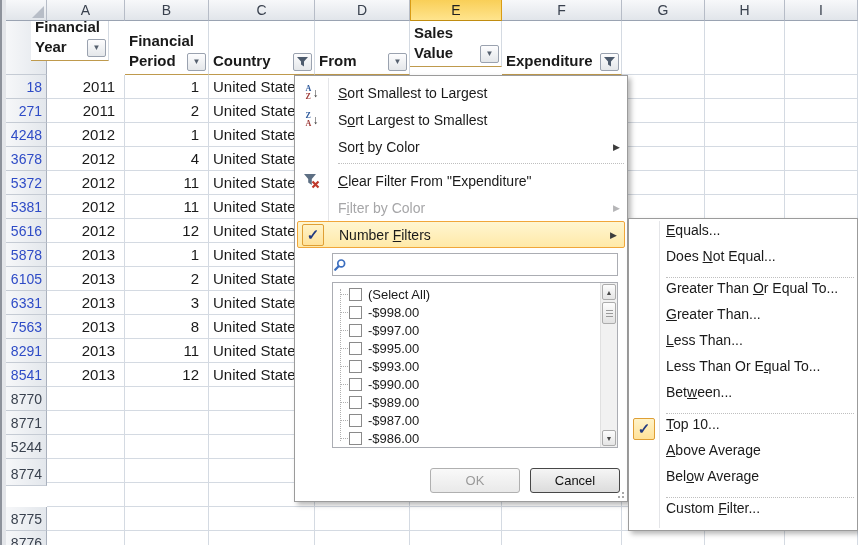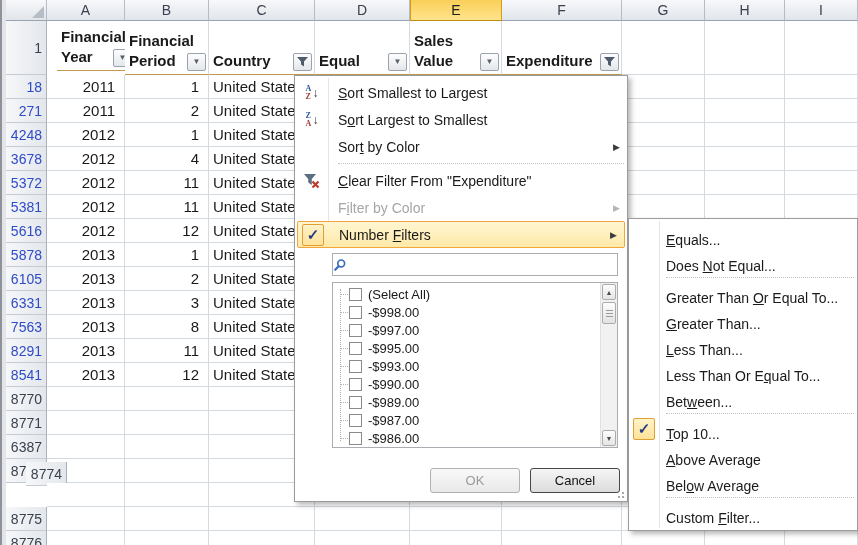--- a/index.html
+++ b/index.html
@@ -98,21 +98,21 @@
         display:flex;align-items:center;justify-content:center;box-sizing:border-box;
         font-family:"Liberation Sans",sans-serif;}
   #ok-btn{right:107px;background:linear-gradient(#f9f9f9,#e9e9e9);border:1px solid #b0b0b0;color:#9a9a9a;}
   #cancel-btn{right:7px;background:linear-gradient(#f5f5f5,#dcdcdc);border:1px solid #474747;color:#111;}
   #resize-grip{position:absolute;right:3px;bottom:3px;width:10px;height:10px;}
   #resize-grip i{position:absolute;width:2px;height:2px;background:#a8a8a8;}
   
   #submenu{left:628px;top:218px;width:230px;height:313px;background:#fff;border:1px solid #9b9b9b;
         box-shadow:3px 3px 5px rgba(0,0,0,.28);box-sizing:border-box;z-index:20;padding-top:3px;}
   #submenu .gutterline{position:absolute;left:30px;top:2px;bottom:2px;width:1px;background:#e4e5e8;}
-  .sub-item{position:relative;height:26px;display:flex;align-items:flex-end;padding-left:37px;
+  .sub-item{position:relative;height:26px;display:flex;align-items:flex-start;padding-left:37px;
         font-size:14px;color:#1a1a1a;box-sizing:border-box;}
   .sub-sep{height:6px;position:relative;}
   .sub-sep::after{content:"";position:absolute;left:37px;right:3px;top:3px;border-top:1px dotted #bfbfbf;}
   .sub-item .mi-icon{left:3px;}
   u{text-decoration:underline;}
   svg{display:block;}
 </style>
 </head>
 <body>
 
@@ -126,47 +126,47 @@
       <div class="colh abs" style="left: 47px; width: 78px;">A</div>
       <div class="colh abs" style="left: 125px; width: 84px;">B</div>
       <div class="colh abs" style="left: 209px; width: 106px;">C</div>
       <div class="colh abs" style="left: 315px; width: 95px;">D</div>
       <div class="colh abs sel" style="left: 410px; width: 92px;">E</div>
       <div class="colh abs" style="left: 502px; width: 120px;">F</div>
       <div class="colh abs" style="left: 622px; width: 83px;">G</div>
       <div class="colh abs" style="left: 705px; width: 80px;">H</div>
       <div class="colh abs" style="left: 785px; width: 73px;">I</div>
       <div class="rowh abs" style="top: 21px; height: 54px;">1</div>
-      <div class="cell abs tblhead" style="left: 57px; top: 21px; width: 78px; height: 50px; text-decoration: underline;">
+      <div class="cell abs tblhead" style="left: 31px; top: 21px; width: 78px; height: 40px; text-decoration: underline;">
         <div class="hlabel">Financial Year</div>
         <div class="fbtn">
           <span class="caret">▼</span>
         </div>
       </div>
       <div class="cell abs tblhead" style="left: 125px; top: 21px; width: 84px; height: 54px;">
         <div class="hlabel">Financial Period</div>
         <div class="fbtn">
           <span class="caret">▼</span>
         </div>
       </div>
       <div class="cell abs tblhead" style="left: 209px; top: 21px; width: 106px; height: 54px;">
         <div class="hlabel">Country</div>
         <div class="fbtn">
           <svg width="13" height="12" viewBox="0 0 13 12">
             <path d="M1 1 L12 1 L8 5.5 L8 10.5 L5 8.5 L5 5.5 Z" fill="#4d5b6d"></path>
           </svg>
         </div>
       </div>
       <div class="cell abs tblhead" style="left: 315px; top: 21px; width: 95px; height: 54px;">
-        <div class="hlabel">Equal</div>
+        <div class="hlabel">From</div>
         <div class="fbtn">
           <span class="caret">▼</span>
         </div>
       </div>
-      <div class="cell abs tblhead" style="left: 410px; top: 21px; width: 92px; height: 54px;">
+      <div class="cell abs tblhead" style="left: 410px; top: 21px; width: 92px; height: 46px;">
         <div class="hlabel">Sales Value</div>
         <div class="fbtn">
           <span class="caret">▼</span>
         </div>
       </div>
       <div class="cell abs tblhead" style="left: 502px; top: 21px; width: 120px; height: 54px;">
         <div class="hlabel">Expenditure</div>
         <div class="fbtn">
           <svg width="13" height="12" viewBox="0 0 13 12">
             <path d="M1 1 L12 1 L8 5.5 L8 10.5 L5 8.5 L5 5.5 Z" fill="#4d5b6d"></path>
@@ -319,41 +319,41 @@
       <div class="rowh abs" style="top: 411px; height: 24px;">8771</div>
       <div class="cell abs" style="left: 47px; top: 411px; width: 78px; height: 24px;"></div>
       <div class="cell abs" style="left: 125px; top: 411px; width: 84px; height: 24px;"></div>
       <div class="cell abs" style="left: 209px; top: 411px; width: 106px; height: 24px;"></div>
       <div class="cell abs" style="left: 315px; top: 411px; width: 95px; height: 24px;"></div>
       <div class="cell abs" style="left: 410px; top: 411px; width: 92px; height: 24px;"></div>
       <div class="cell abs" style="left: 502px; top: 411px; width: 120px; height: 24px;"></div>
       <div class="cell abs" style="left: 622px; top: 411px; width: 83px; height: 24px;"></div>
       <div class="cell abs" style="left: 705px; top: 411px; width: 80px; height: 24px;"></div>
       <div class="cell abs" style="left: 785px; top: 411px; width: 73px; height: 24px;"></div>
-      <div class="rowh abs" style="top: 435px; height: 24px;">6387</div>
+      <div class="rowh abs" style="top: 435px; height: 24px;">5244</div>
       <div class="cell abs" style="left: 47px; top: 435px; width: 78px; height: 24px;"></div>
       <div class="cell abs" style="left: 125px; top: 435px; width: 84px; height: 24px;"></div>
       <div class="cell abs" style="left: 209px; top: 435px; width: 106px; height: 24px;"></div>
       <div class="cell abs" style="left: 315px; top: 435px; width: 95px; height: 24px;"></div>
       <div class="cell abs" style="left: 410px; top: 435px; width: 92px; height: 24px;"></div>
       <div class="cell abs" style="left: 502px; top: 435px; width: 120px; height: 24px;"></div>
       <div class="cell abs" style="left: 622px; top: 435px; width: 83px; height: 24px;"></div>
       <div class="cell abs" style="left: 705px; top: 435px; width: 80px; height: 24px;"></div>
       <div class="cell abs" style="left: 785px; top: 435px; width: 73px; height: 24px;"></div>
       <div class="rowh abs" style="top: 459px; height: 24px;">8773</div>
       <div class="cell abs" style="left: 47px; top: 459px; width: 78px; height: 24px;"></div>
       <div class="cell abs" style="left: 125px; top: 459px; width: 84px; height: 24px;"></div>
       <div class="cell abs" style="left: 209px; top: 459px; width: 106px; height: 24px;"></div>
       <div class="cell abs" style="left: 315px; top: 459px; width: 95px; height: 24px;"></div>
       <div class="cell abs" style="left: 410px; top: 459px; width: 92px; height: 24px;"></div>
       <div class="cell abs" style="left: 502px; top: 459px; width: 120px; height: 24px;"></div>
       <div class="cell abs" style="left: 622px; top: 459px; width: 83px; height: 24px;"></div>
       <div class="cell abs" style="left: 705px; top: 459px; width: 80px; height: 24px;"></div>
       <div class="cell abs" style="left: 785px; top: 459px; width: 73px; height: 24px;"></div>
-      <div class="rowh abs" style="top: 462px; height: 24px; margin-left: 20px;">8774</div>
+      <div class="rowh abs" style="top: 462px; height: 24px;">8774</div>
       <div class="cell abs" style="left: 47px; top: 483px; width: 78px; height: 24px;"></div>
       <div class="cell abs" style="left: 125px; top: 483px; width: 84px; height: 24px;"></div>
       <div class="cell abs" style="left: 209px; top: 483px; width: 106px; height: 24px;"></div>
       <div class="cell abs" style="left: 315px; top: 483px; width: 95px; height: 24px;"></div>
       <div class="cell abs" style="left: 410px; top: 483px; width: 92px; height: 24px;"></div>
       <div class="cell abs" style="left: 502px; top: 483px; width: 120px; height: 24px;"></div>
       <div class="cell abs" style="left: 622px; top: 483px; width: 83px; height: 24px;"></div>
       <div class="cell abs" style="left: 705px; top: 483px; width: 80px; height: 24px;"></div>
       <div class="cell abs" style="left: 785px; top: 483px; width: 73px; height: 24px;"></div>
       <div class="rowh abs" style="top: 507px; height: 24px;">8775</div>

